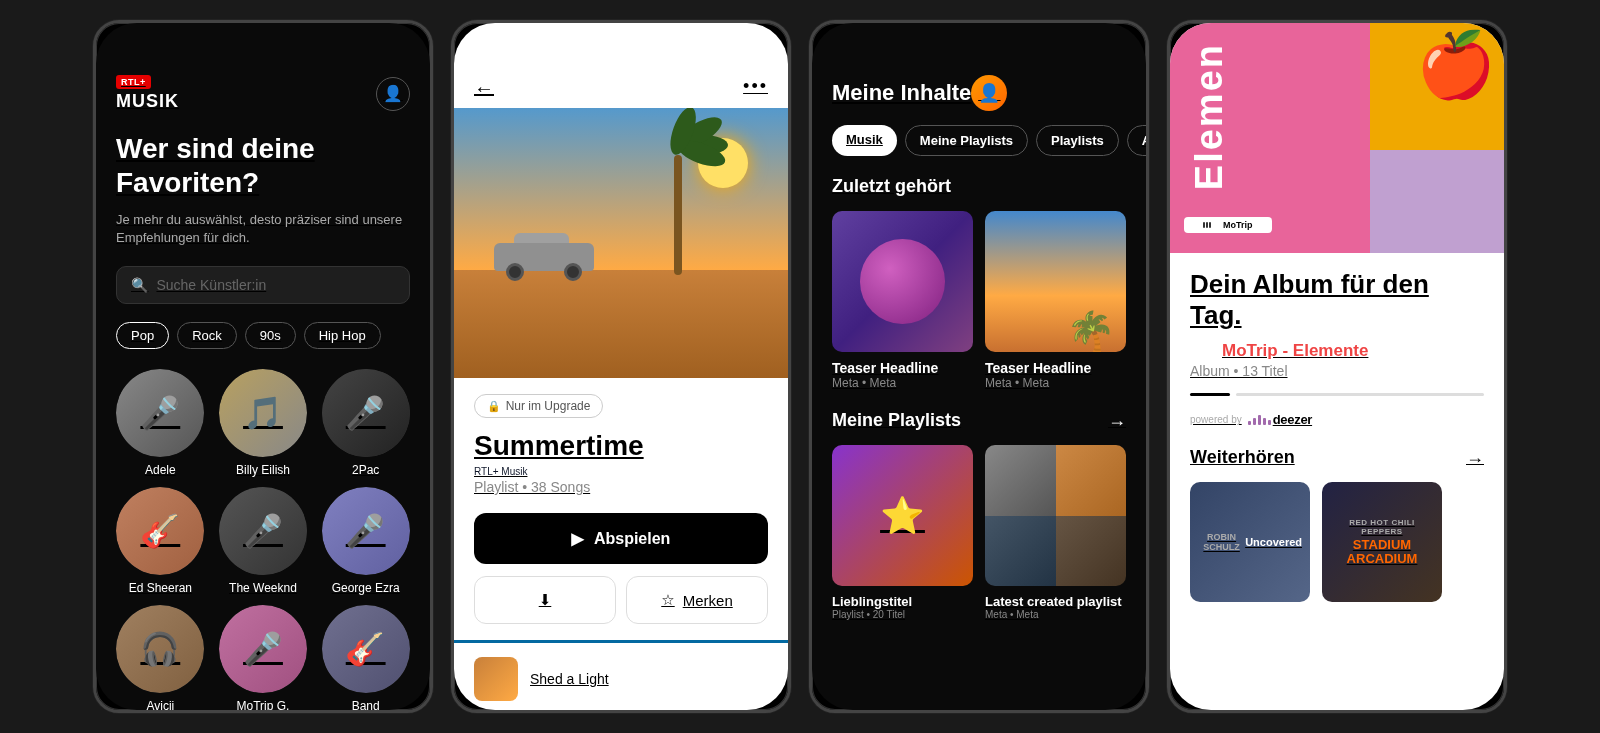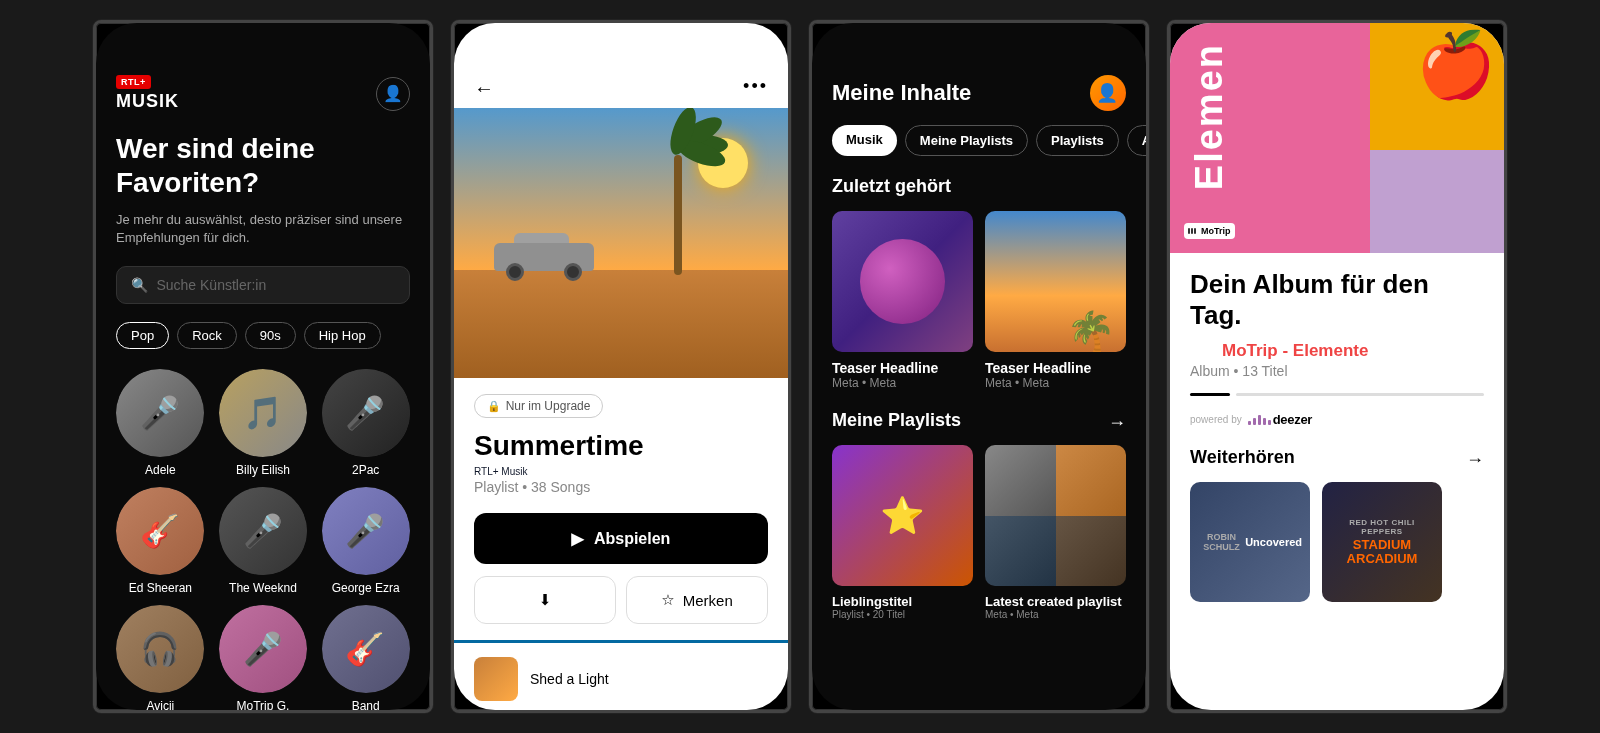--- a/index.html
+++ b/index.html
@@ -16,25 +16,26 @@
     .phones-container {
       display: flex;
       gap: 18px;
       align-items: center;
       padding: 20px;
     }
     .phone {
       width: 340px;
       height: 693px;
       background: #000;
-      border-radius: 8px;
+      border-radius: 26px;
       border: 3px solid #444;
       overflow: hidden;
       position: relative;
       box-shadow: 0 0 0 1px #222, inset 0 0 0 1px #333;
+      text-decoration: underline;
     }
     .phone-screen {
       width: 100%;
       height: 100%;
       overflow: hidden;
       border-radius: 41px;
       position: relative;
     }
 
     
@@ -405,21 +406,20 @@
       font-weight: 500;
     }
 
     
     .phone3-screen {
       background: #0a0a0a;
       color: #fff;
     }
     .p3-header {
       display: flex;
-      justify-content: space-between;
       align-items: center;
       padding: 52px 20px 14px;
     }
     .p3-page-title {
       font-size: 22px;
       font-weight: 800;
       color: #fff;
     }
     .p3-avatar {
       width: 36px;
@@ -632,31 +632,31 @@
       color: #fff;
       line-height: 1;
       writing-mode: vertical-rl;
       text-orientation: mixed;
       transform: rotate(180deg);
       letter-spacing: 2px;
     }
     
     .p4-badge {
       position: absolute;
-      bottom: 14px;
+      bottom: 20px;
       left: 14px;
       background: #fff;
       border-radius: 4px;
-      padding: 3px 4px;
+      padding: 3px 19px;
       font-size: 9px;
       font-weight: 700;
       color: #000;
       display: flex;
       align-items: center;
-      gap: 5px;
+      gap: 12px;
     }
     .p4-badge-dot {
       width: 8px;
       height: 6px;
       display: flex;
       gap: 1px;
     }
     .p4-dot {
       width: 2px;
       height: 6px;

